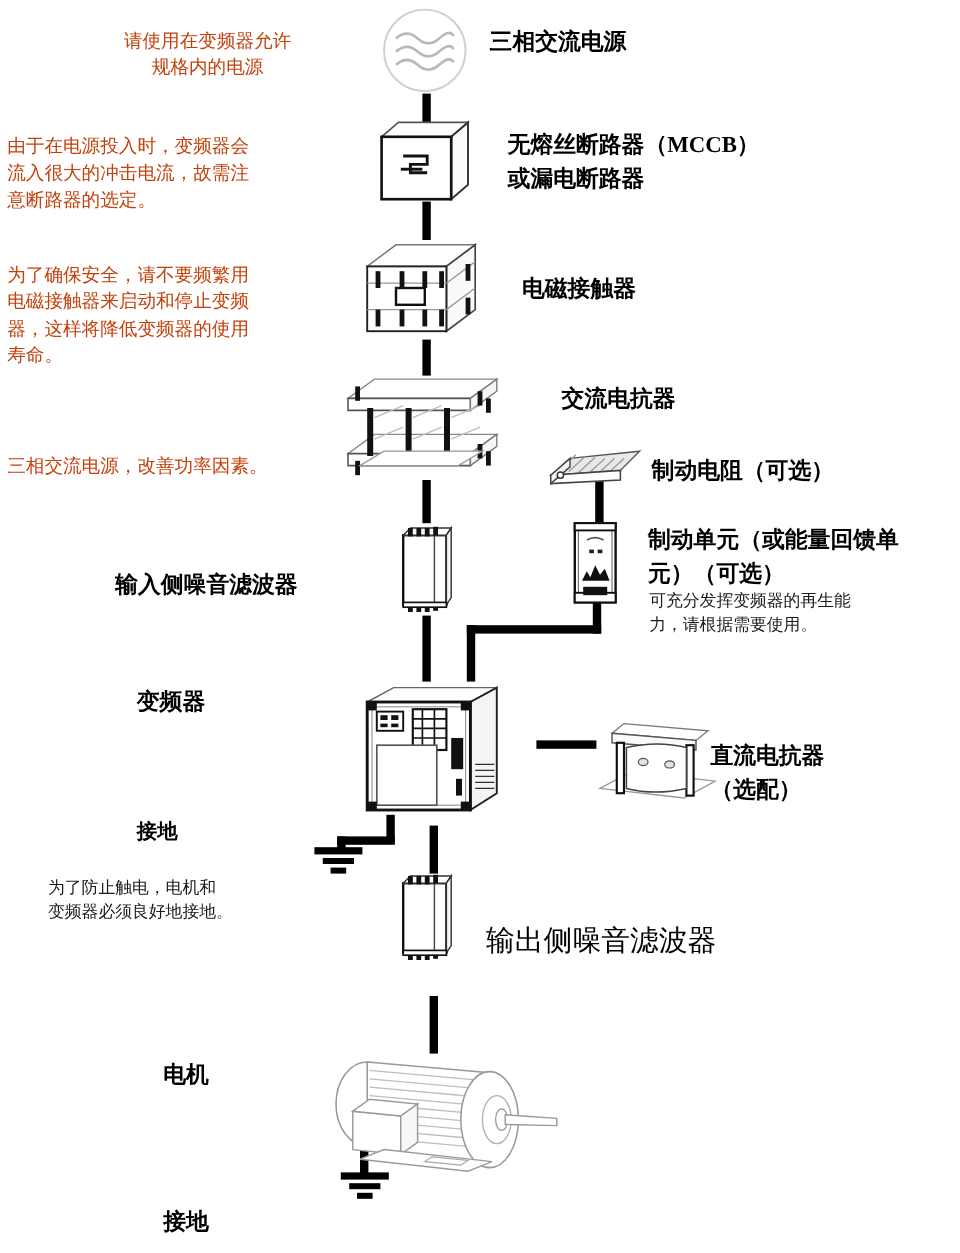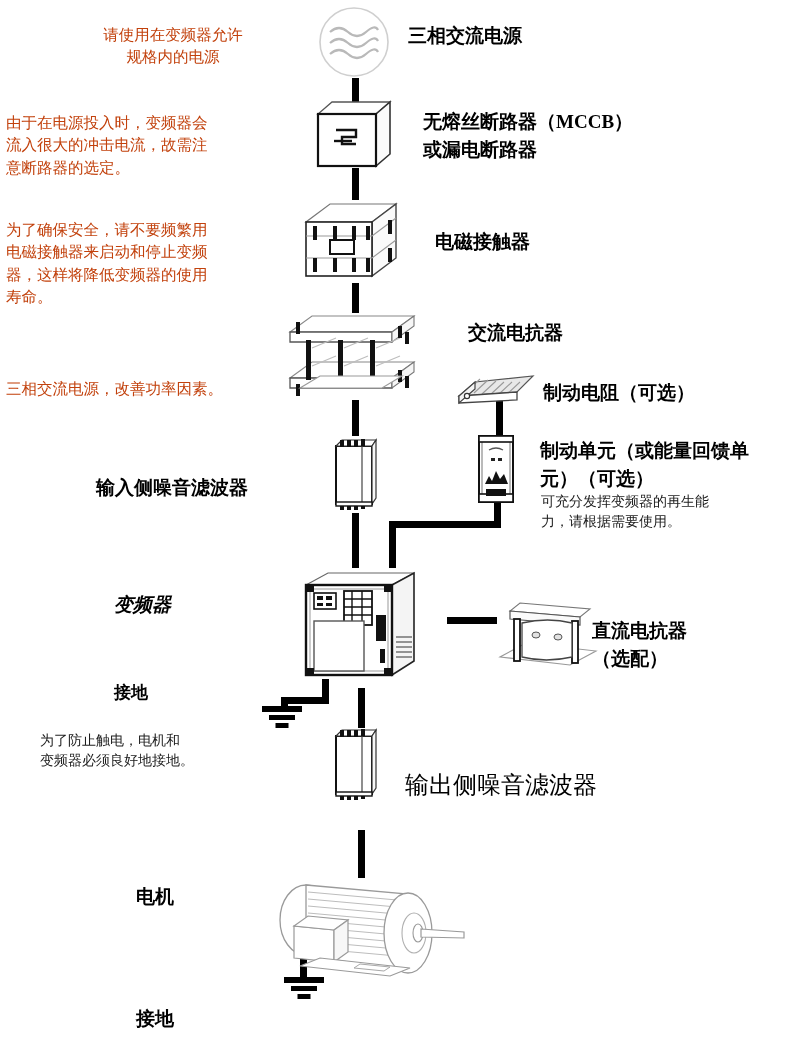--- a/index.html
+++ b/index.html
@@ -300,21 +300,21 @@
   <div class="txt lbl" style="left:543px;top:379px;font-family:Liberation Serif, serif;">制动电阻（可选）</div>
 
   <div class="txt lbl" style="left:540px;top:437px;width:262px;">制动单元（或能量回馈单
 元）（可选）</div>
 
   <div class="txt note-sm" style="left:541px;top:492px;width:250px;">可充分发挥变频器的再生能
 力，请根据需要使用。</div>
 
   <div class="txt lbl" style="left:96px;top:432px;margin-top:42px;">输入侧噪音滤波器</div>
 
-  <div class="txt lbl" style="left:114px;top:591px;font-style:italic;">变频器</div>
+  <div class="txt lbl" style="left:114px;top:572px;">变频器</div>
 
   <div class="txt lbl" style="left:592px;top:617px;width:200px;">直流电抗器
 （选配）</div>
 
   <div class="txt lbl-sm" style="left:114px;top:681px;">接地</div>
 
   <div class="txt note-sm" style="left:40px;top:707px;width:240px;margin-top:24px;">为了防止触电，电机和
 变频器必须良好地接地。</div>
 
   <div class="txt lbl-sm" style="left:405px;top:768px;font-weight:normal;font-size:24px;">输出侧噪音滤波器</div>

